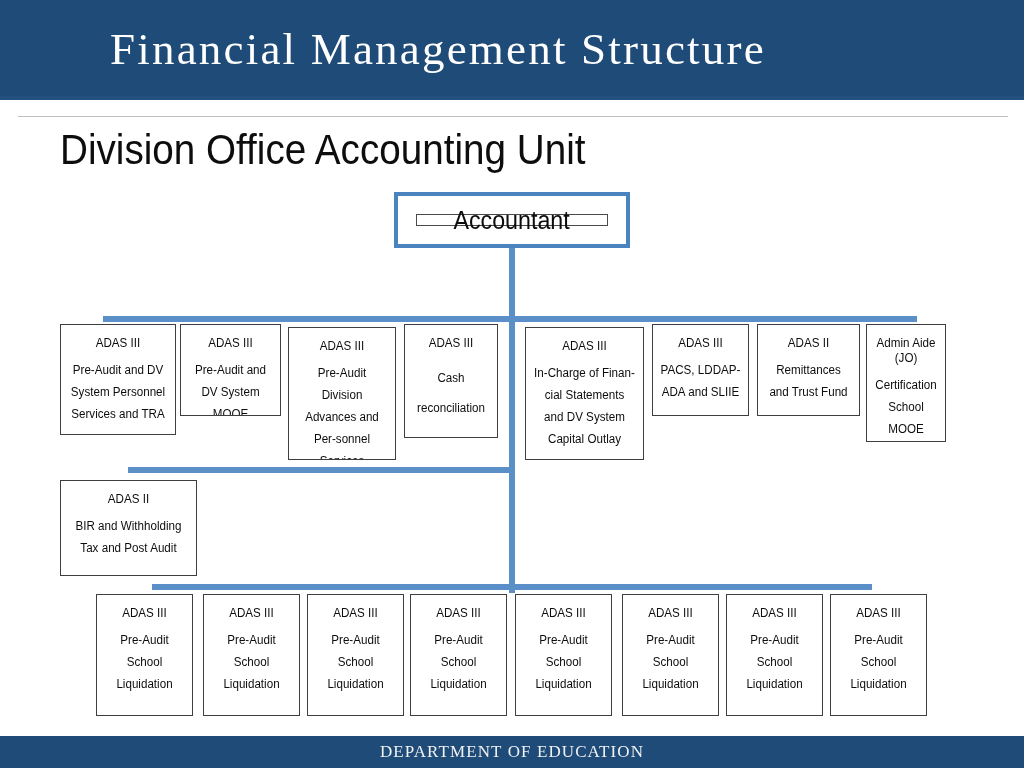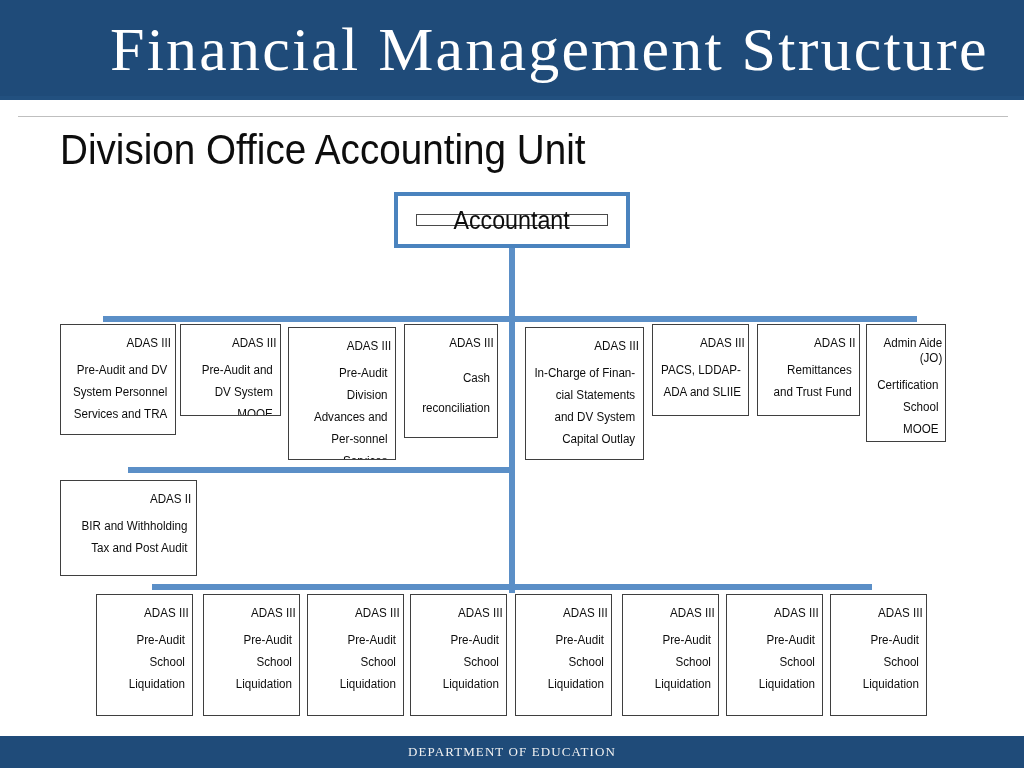--- a/index.html
+++ b/index.html
@@ -36,21 +36,21 @@
     width: 1024px;
     height: 4px;
     background: #22507F;
   }
   .slide-title {
     position: absolute;
     left: 110px;
     top: 22px;
     width: 860px;
     font-family: "Liberation Serif", "DejaVu Serif", serif;
-    font-size: 62px;
+    font-size: 45px;
     line-height: 54px;
     color: #FFFFFF;
     letter-spacing: 2.2px;
     white-space: nowrap;
   }
 
   
   .rule {
     position: absolute;
     left: 18px;
@@ -107,21 +107,21 @@
     transform: scaleX(0.93);
     white-space: nowrap;
   }
 
   
   .unit {
     position: absolute;
     border: 1.6px solid #3F3F3F;
     background: #FFFFFF;
     box-sizing: border-box;
-    text-align: right;
+    text-align: center;
     color: #0D0D0D;
     overflow: hidden;
   }
   .unit .role {
     display: block;
     font-size: 12.5px;
     line-height: 15px;
     margin-top: 11px;
     transform: scaleX(0.93);
   }
@@ -144,21 +144,21 @@
     height: 32px;
     background: #1F4B79;
   }
   .footer-text {
     position: absolute;
     left: 0;
     top: 742px;
     width: 1024px;
     text-align: center;
     font-family: "Liberation Serif", "DejaVu Serif", serif;
-    font-size: 13px;
+    font-size: 17px;
     line-height: 20px;
     color: #F2F2F2;
     letter-spacing: 1.1px;
   }
 </style>
 </head>
 <body>
 
 <div id="slide">
 

